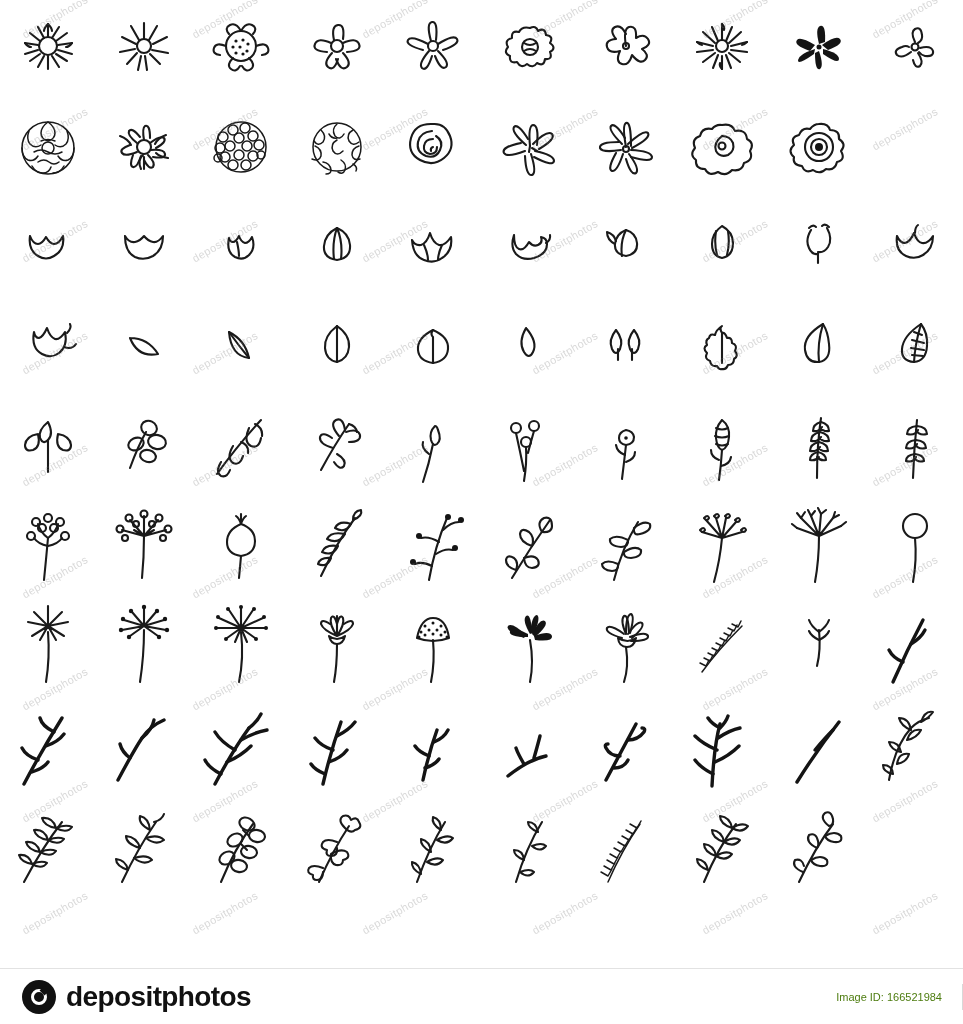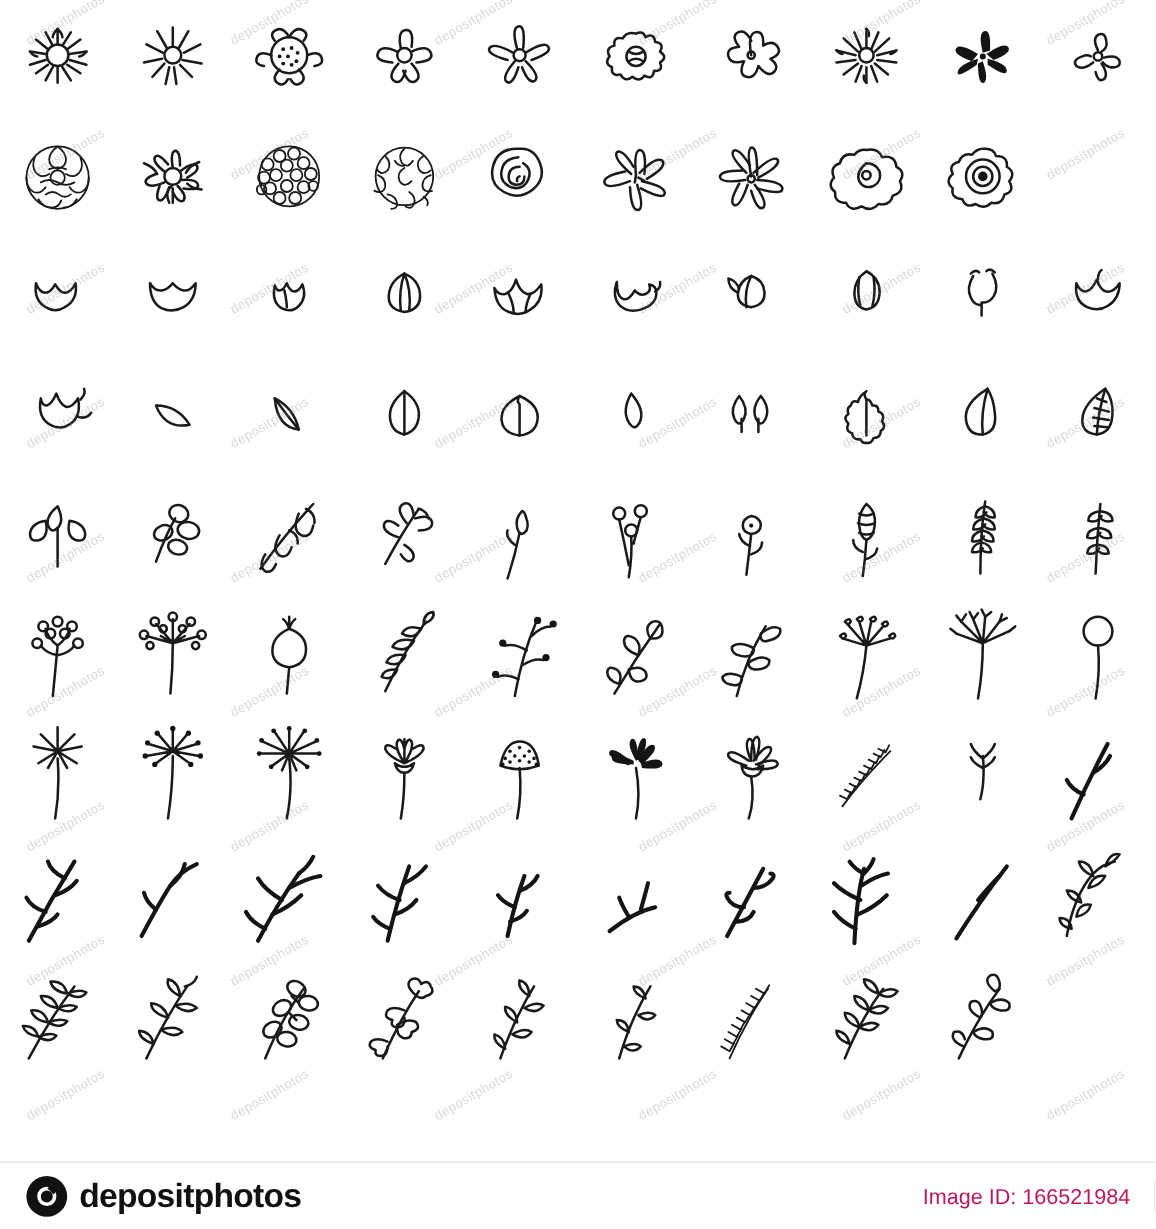--- a/index.html
+++ b/index.html
@@ -146,22 +146,22 @@
     color: #111111;
     letter-spacing: -0.6px;
   }
   .footer-right {
     margin-left: auto;
     display: flex;
     align-items: center;
     height: 100%;
   }
   .footer-cell {
-    font-size: 18px;
-    color: #be185d;
+    font-size: 11px;
+    color: #4d7c0f;
     padding: 0 20px;
     display: flex;
     align-items: center;
     height: 28px;
     text-align: center;
   }
   .footer-sep {
     width: 1px;
     height: 26px;
     background: #d8d8d8;

